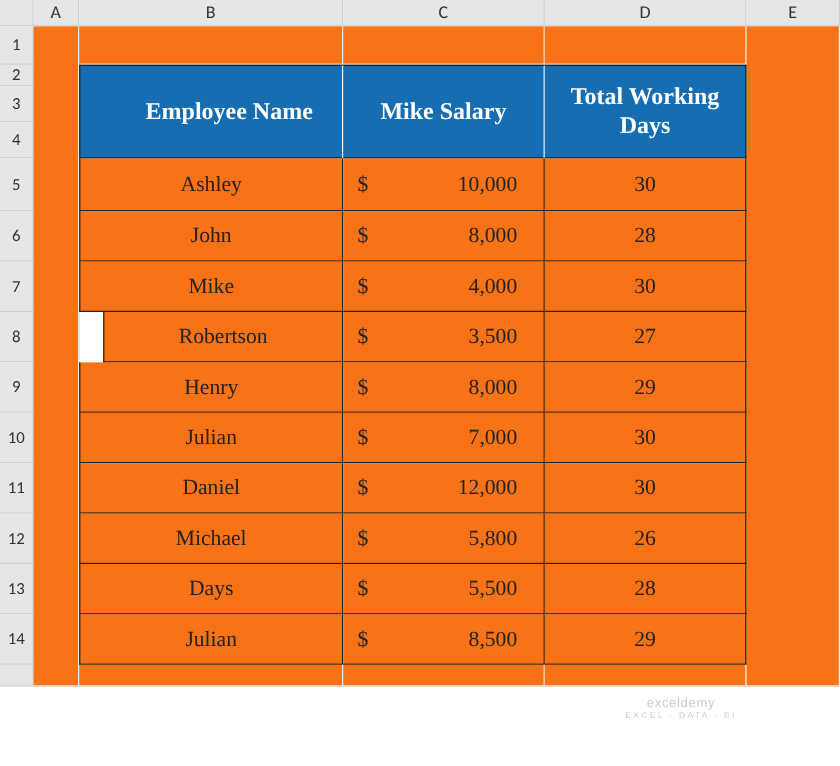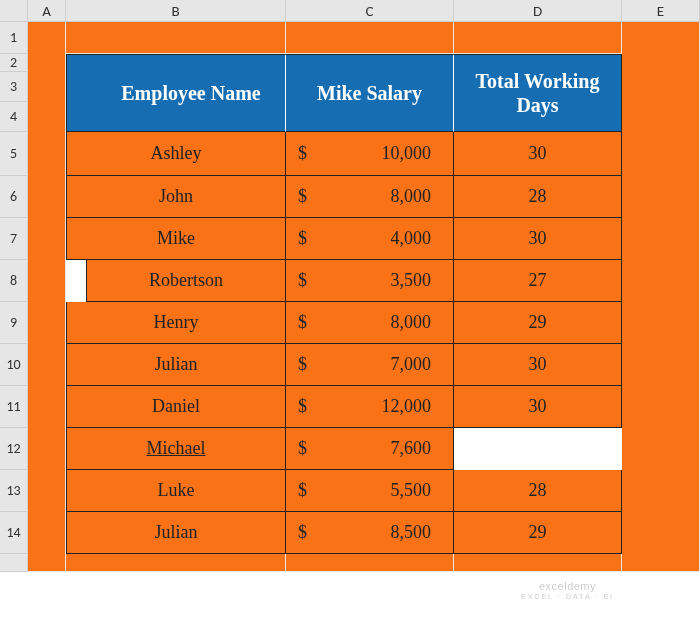--- a/index.html
+++ b/index.html
@@ -162,27 +162,28 @@
     </div>
   <div class="cell data-cell data-border-r" style="grid-column:5;grid-row:11;">30</div>
 
   <div class="cell data-cell data-border-l" style="grid-column:3;grid-row:12;">Daniel</div>
   <div class="cell data-cell salary-cell" style="grid-column:4;grid-row:12;">
       <span class="sym">$</span>
       <span>12,000</span>
     </div>
   <div class="cell data-cell data-border-r" style="grid-column:5;grid-row:12;">30</div>
 
-  <div class="cell data-cell data-border-l" style="grid-column:3;grid-row:13;text-decoration:underline;">Michael</div>
+  <div class="cell data-cell data-border-l" style="grid-column:3;grid-row:13;">Michael</div>
   <div class="cell data-cell salary-cell" style="grid-column:4;grid-row:13;">
       <span class="sym">$</span>
-      <span>7,600</span>
-    </div>
-
-  <div class="cell data-cell data-border-l" style="grid-column:3;grid-row:14;">Luke</div>
+      <span>5,800</span>
+    </div>
+  <div class="cell data-cell data-border-r" style="grid-column:5;grid-row:13;">26</div>
+
+  <div class="cell data-cell data-border-l" style="grid-column:3;grid-row:14;">Days</div>
   <div class="cell data-cell salary-cell" style="grid-column:4;grid-row:14;">
       <span class="sym">$</span>
       <span>5,500</span>
     </div>
   <div class="cell data-cell data-border-r" style="grid-column:5;grid-row:14;">28</div>
 
   <div class="cell data-cell data-border-l" style="grid-column:3;grid-row:15;text-align:center;">Julian</div>
   <div class="cell data-cell salary-cell" style="grid-column:4;grid-row:15;">
       <span class="sym">$</span>
       <span>8,500</span>

